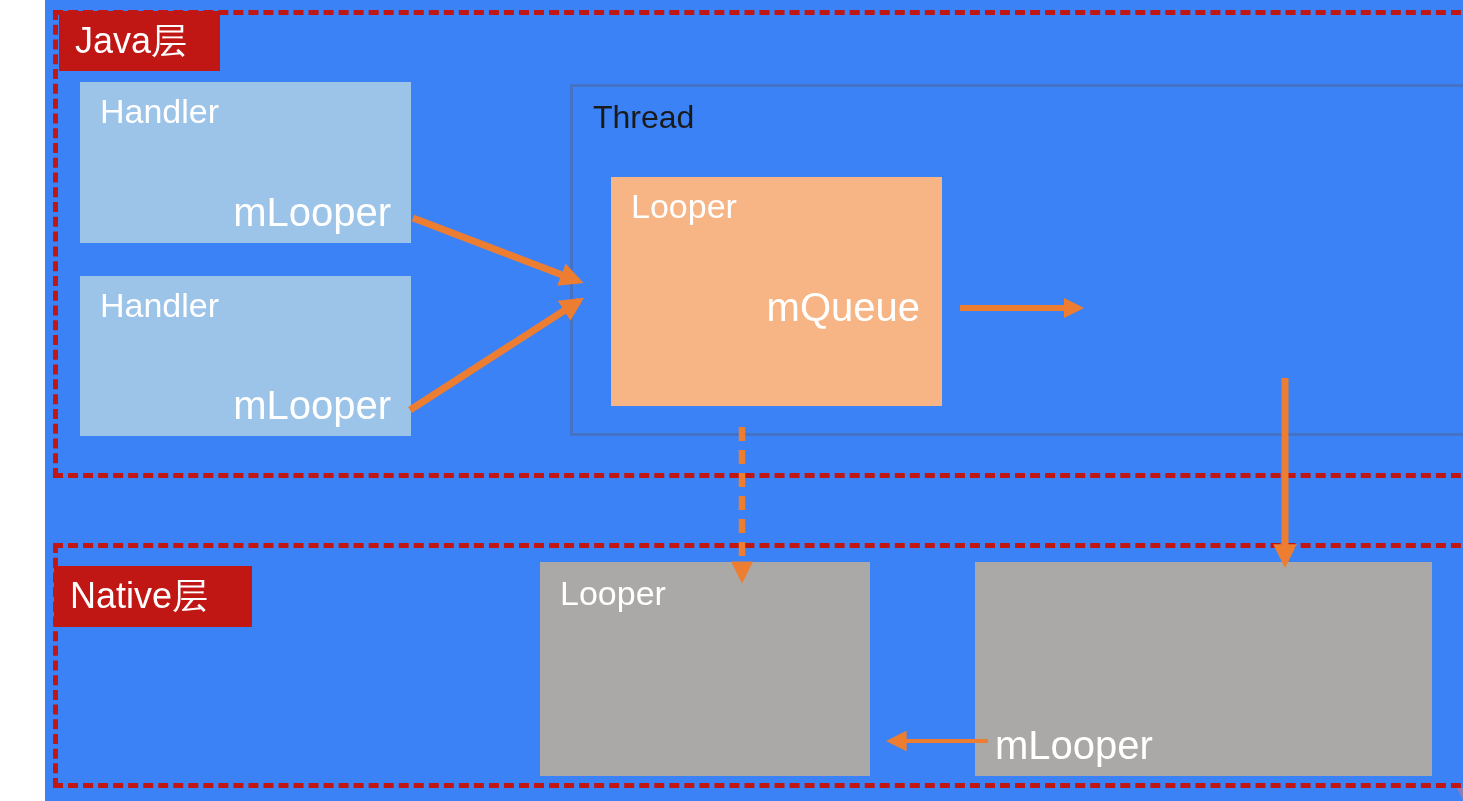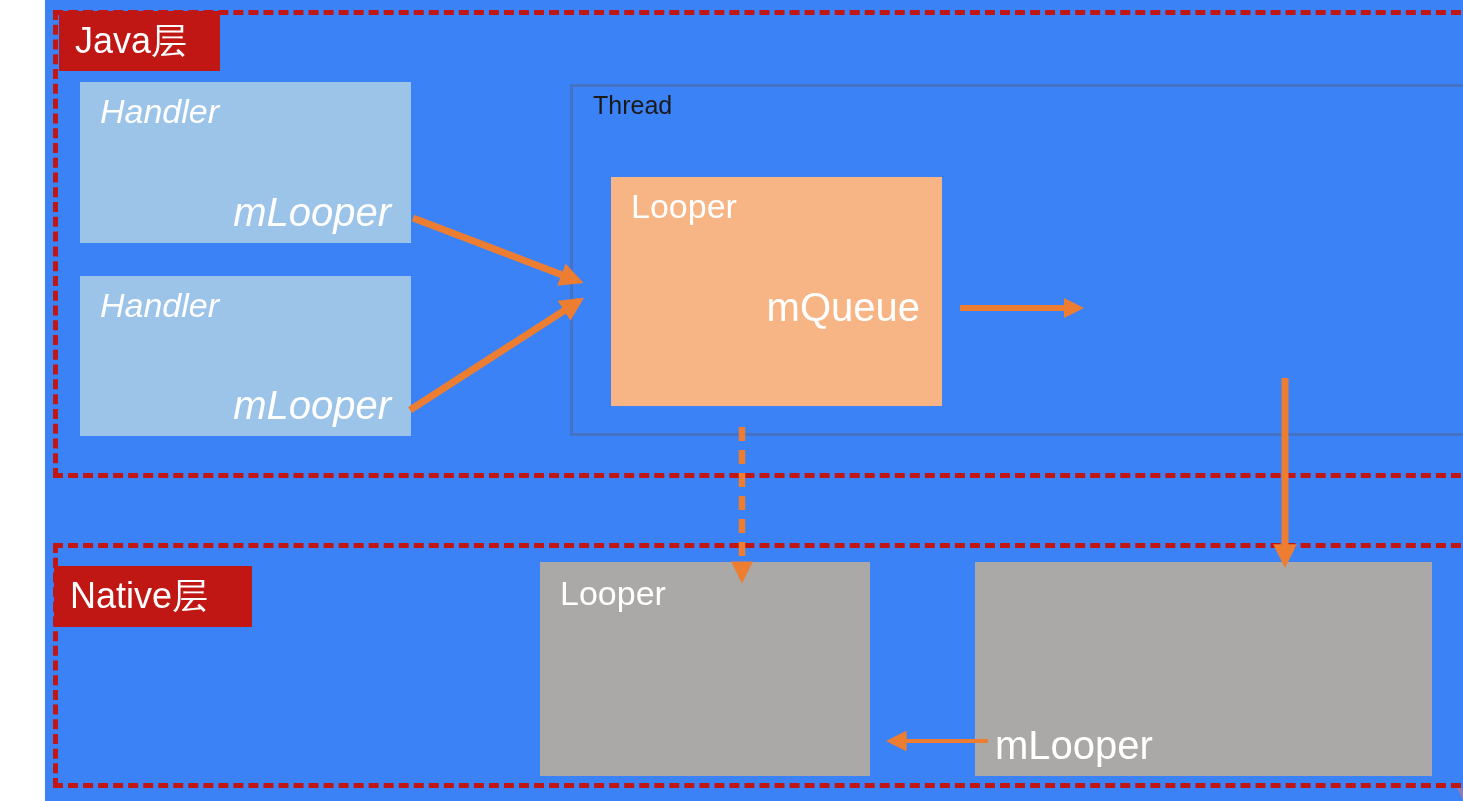--- a/index.html
+++ b/index.html
@@ -53,41 +53,41 @@
     top: 10px;
     font-size: 34px;
     white-space: nowrap;
   }
   .node .field {
     position: absolute;
     font-size: 40px;
     white-space: nowrap;
   }
 
-  .blue-box   { background: var(--handler-blue); font-style: italic; }
+  .blue-box   { background: var(--handler-blue); }
   .orange-box { background: var(--orange-fill); }
   .gray-box   { background: var(--gray-fill); }
 
   .handler1 { left: 35px;  top: 82px;  width: 331px; height: 161px; }
   .handler2 { left: 35px;  top: 276px; width: 331px; height: 160px; }
   .handler1 .field, .handler2 .field { right: 20px; bottom: 8px; }
 
   .thread-box {
     position: absolute;
     left: 525px; top: 84px; width: 897px; height: 352px;
     border: 3px solid var(--thread-border-blue);
     box-sizing: border-box;
     background: transparent;
     z-index: 1;
   }
   .thread-title {
     position: absolute;
-    left: 20px; top: 4px;
+    left: 20px; top: 12px;
     color: var(--thread-text);
-    font-size: 25px;
+    font-size: 32px;
     text-align: center;
   }
 
   .looper-java { left: 566px;  top: 177px; width: 331px; height: 229px; }
   .looper-java .field { right: 22px; bottom: 76px; }
 
   .mqueue { left: 1053px; top: 177px; width: 332px; height: 229px; }
 
   .looper-native { left: 495px; top: 562px; width: 330px; height: 214px; }
   .looper-native .title { top: 12px; }

